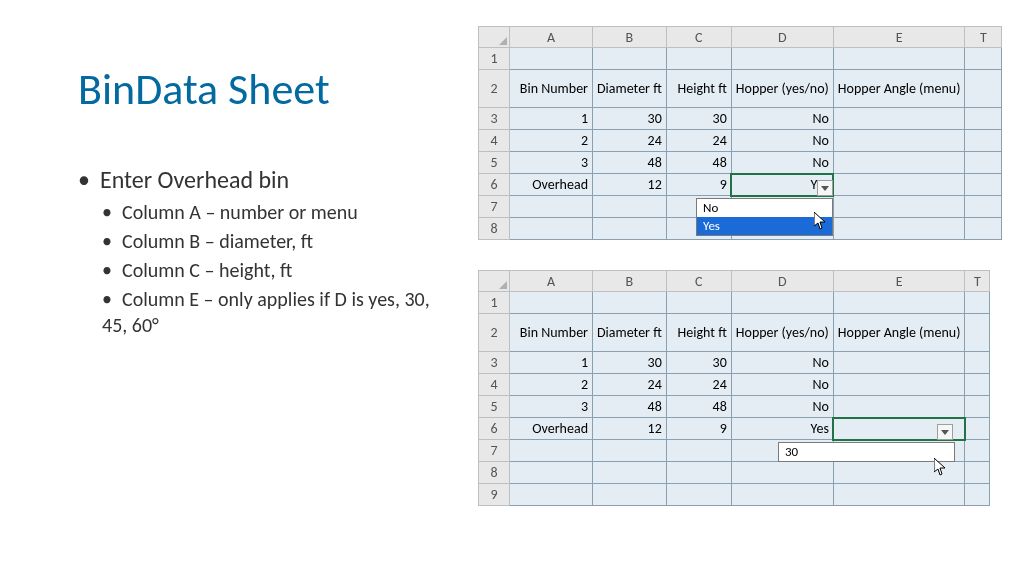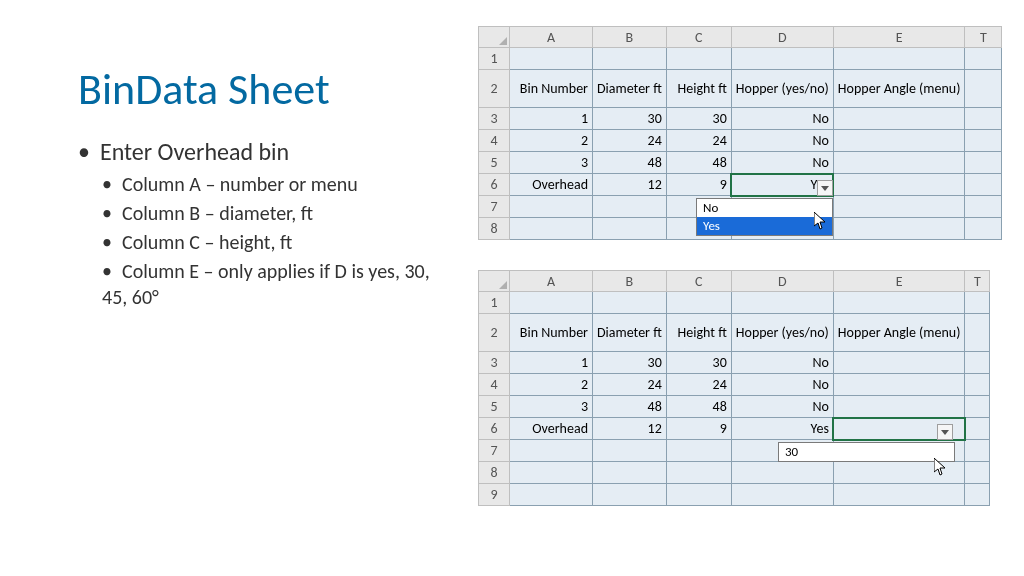--- a/index.html
+++ b/index.html
@@ -15,21 +15,21 @@
     position: absolute;
     left: 78px;
     top: 62px;
     font-size: 44px;
     font-weight: 400;
     color: #0369a1;
   }
   .bullets {
     position: absolute;
     left: 78px;
-    top: 128px;
+    top: 156px;
     width: 380px;
   }
   .b1, .b2 {
     color: #333;
     line-height: 1.3;
   }
   .b1 {
     font-size: 24px;
     margin: 8px 0 4px 0;
   }

